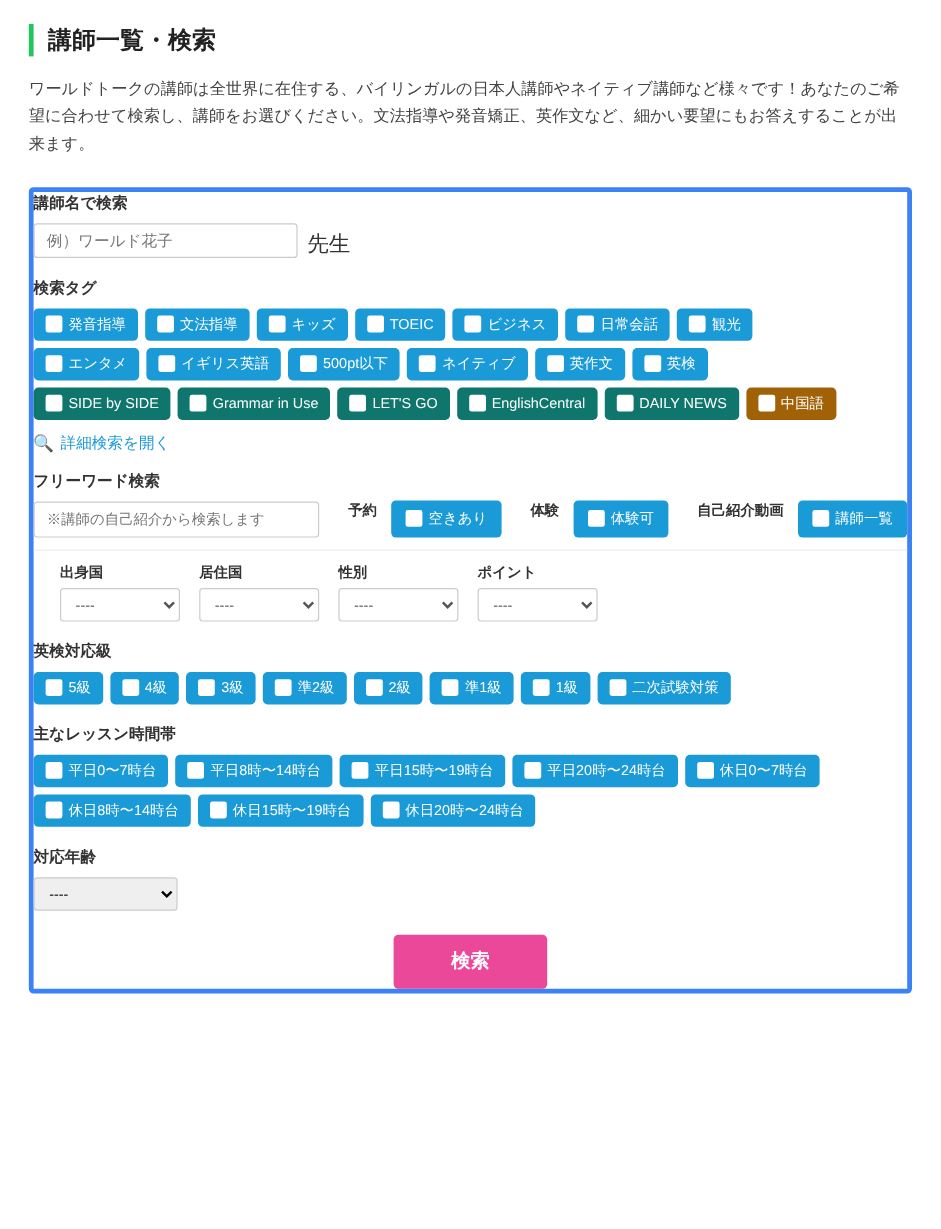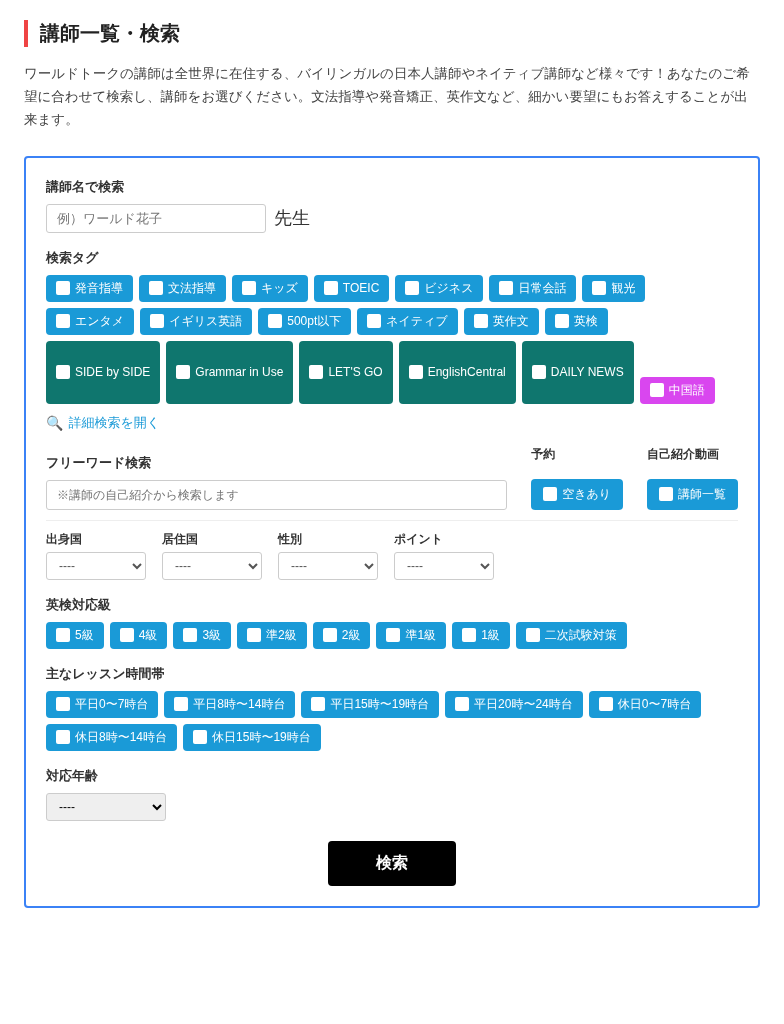--- a/index.html
+++ b/index.html
@@ -4,49 +4,48 @@
   <style>
     * { box-sizing: border-box; margin: 0; padding: 0; }
     body {
       font-family: "Hiragino Sans", "Hiragino Kaku Gothic ProN", "Yu Gothic", Meiryo, sans-serif;
       background: #fff;
       color: #333;
       font-size: 14px;
       padding: 20px 24px;
     }
     .page-title-container {
-      border-left: 4px solid #ef4444;
+      border-left: 4px solid #22c55e;
       padding-left: 12px;
       margin-bottom: 16px;
     }
     .page-title {
       font-size: 20px;
       font-weight: bold;
       color: #222;
     }
     .description {
       font-size: 13.5px;
       line-height: 1.7;
       color: #444;
       margin-bottom: 24px;
     }
     .search-box {
-      border: 2px solid #3b82f6;
+      border: 4px solid #3b82f6;
       border-radius: 4px;
-      padding: 20px;
     }
     .section-label {
       font-size: 13px;
       font-weight: bold;
       color: #333;
       margin-bottom: 8px;
     }
     .name-search-row {
       display: flex;
-      align-items: center;
+      align-items: flex-end;
       gap: 8px;
       margin-bottom: 16px;
     }
     .name-input {
       border: 1px solid #ccc;
       border-radius: 3px;
       padding: 6px 10px;
       font-size: 13px;
       width: 220px;
       color: #aaa;
@@ -71,21 +70,21 @@
       border: none;
       border-radius: 4px;
       padding: 5px 10px;
       font-size: 12px;
       cursor: pointer;
       color: #fff;
       font-family: inherit;
     }
     .tag-btn.blue { background: #1a9ad7; }
     .tag-btn.green { background: #0f766e; }
-    .tag-btn.red { background: #d946ef; margin-top: 36px; }
+    .tag-btn.red { background: #a16207; }
     .tag-checkbox {
       width: 14px;
       height: 14px;
       background: #fff;
       border-radius: 2px;
       display: inline-block;
       flex-shrink: 0;
     }
     .detail-search-toggle {
       display: flex;
@@ -115,21 +114,20 @@
       border: 1px solid #ccc;
       border-radius: 3px;
       padding: 7px 10px;
       font-size: 12px;
       width: 100%;
       color: #aaa;
       font-family: inherit;
     }
     .radio-group-col {
       display: flex;
-      flex-direction: column;
       gap: 12px;
       min-width: 80px;
     }
     .radio-group-label {
       font-size: 12px;
       font-weight: bold;
       color: #333;
       margin-bottom: 4px;
     }
     .toggle-btn {
@@ -143,20 +141,21 @@
       padding: 7px 12px;
       font-size: 12px;
       cursor: pointer;
       font-family: Liberation Sans, sans-serif;
     }
     .selects-row {
       display: flex;
       gap: 16px;
       flex-wrap: wrap;
       margin-bottom: 16px;
+      margin-left: 22px;
     }
     .select-col {
       display: flex;
       flex-direction: column;
       gap: 4px;
     }
     .select-col label {
       font-size: 12px;
       font-weight: bold;
       color: #333;
@@ -174,21 +173,21 @@
     }
     .eiken-section, .time-section, .age-section {
       margin-bottom: 16px;
     }
     .search-button-row {
       display: flex;
       justify-content: center;
       margin-top: 20px;
     }
     .search-btn {
-      background: #000000;
+      background: #ec4899;
       color: #fff;
       border: none;
       border-radius: 4px;
       padding: 12px 48px;
       font-size: 16px;
       cursor: pointer;
       font-family: inherit;
       font-weight: bold;
     }
     .divider {
@@ -251,20 +250,27 @@
   <div class="freeword-row">
     <div class="freeword-col">
       <div class="section-label">フリーワード検索</div>
       <input class="freeword-input" type="text" placeholder="※講師の自己紹介から検索します" style="">
     </div>
     <div class="radio-group-col">
       <div class="radio-group-label">予約</div>
       <button class="toggle-btn">
         <span class="tag-checkbox"></span>
         <span>空きあり</span>
+      </button>
+    </div>
+    <div class="radio-group-col">
+      <div class="radio-group-label">体験</div>
+      <button class="toggle-btn">
+        <span class="tag-checkbox"></span>
+        <span>体験可</span>
       </button>
     </div>
     <div class="radio-group-col">
       <div class="radio-group-label">自己紹介動画</div>
       <button class="toggle-btn">
         <span class="tag-checkbox"></span>
         <span>講師一覧</span>
       </button>
     </div>
   </div>
@@ -317,20 +323,21 @@
     <div class="tags-row" id="time-row1">
         <button class="tag-btn blue"><span class="tag-checkbox"></span>平日0〜7時台</button>
         <button class="tag-btn blue"><span class="tag-checkbox"></span>平日8時〜14時台</button>
         <button class="tag-btn blue"><span class="tag-checkbox"></span>平日15時〜19時台</button>
         <button class="tag-btn blue"><span class="tag-checkbox"></span>平日20時〜24時台</button>
         <button class="tag-btn blue"><span class="tag-checkbox"></span>休日0〜7時台</button>
       </div>
     <div class="tags-row" id="time-row2">
         <button class="tag-btn blue"><span class="tag-checkbox"></span>休日8時〜14時台</button>
         <button class="tag-btn blue"><span class="tag-checkbox"></span>休日15時〜19時台</button>
+        <button class="tag-btn blue"><span class="tag-checkbox"></span>休日20時〜24時台</button>
       </div>
   </div>
 
   <div class="age-section">
     <div class="section-label">対応年齢</div>
     <select style="border:1px solid #ccc;border-radius:3px;padding:5px 24px 5px 8px;font-size:12px;min-width:120px;">
       <option>----</option>
     </select>
   </div>
 

